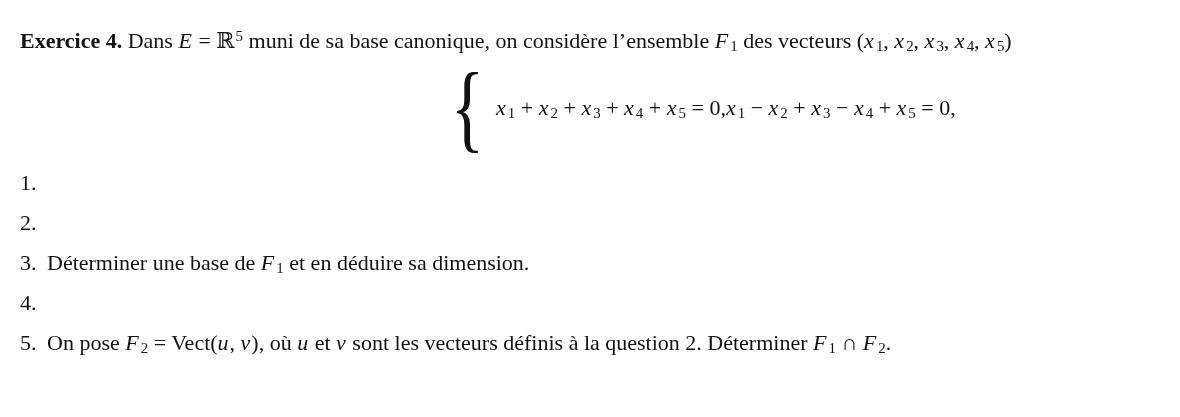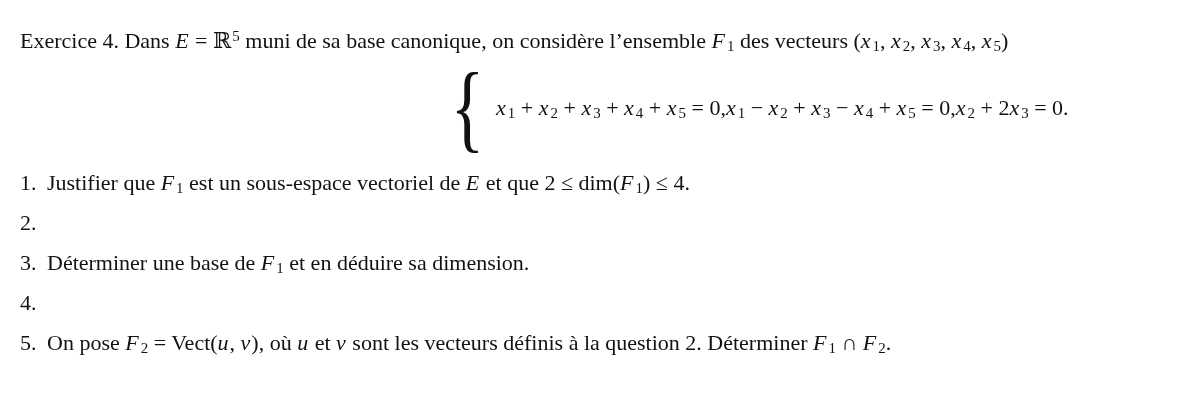--- a/index.html
+++ b/index.html
@@ -7,21 +7,21 @@
     width:1180px;height:417px;
     background:#ffffff;color:#121212;
     font-family:"Liberation Serif","DejaVu Serif",serif;
     font-size:22px;
     overflow:hidden;
   }
   .doc{padding:26px 20px 0 20px;}
 
   
   .seg-t{font-style:normal;}
-  .seg-b{font-weight:normal;}
+  .seg-b{font-weight:bold;}
   .seg-m{font-style:italic;padding-right:1px;}
   .seg-bb{font-family:"DejaVu Serif","DejaVu Sans",serif;}
   sub.seg-sub{font-size:68%;line-height:0;vertical-align:baseline;position:relative;top:0.22em;margin-left:1px;}
   sup.seg-sup{font-size:68%;line-height:0;vertical-align:baseline;position:relative;top:-0.48em;margin-left:1px;}
 
   .intro-line{line-height:30px;white-space:nowrap;}
 
   
   .eq-block{display:flex;align-items:center;margin:4px 0 0 424px;height:94px;}
   .brace{
@@ -43,28 +43,26 @@
 
 <div class="doc">
 
   <div class="intro-line"><span class="seg-b">Exercice 4.</span><span class="seg-t">  Dans </span><span class="seg-m">E</span><span class="seg-t"> = </span><span class="seg-bb">ℝ</span><sup class="seg-sup">5</sup><span class="seg-t"> muni de sa base canonique, on considère l’ensemble </span><span class="seg-m">F</span><sub class="seg-sub">1</sub><span class="seg-t"> des vecteurs (</span><span class="seg-m">x</span><sub class="seg-sub">1</sub><span class="seg-t">, </span><span class="seg-m">x</span><sub class="seg-sub">2</sub><span class="seg-t">, </span><span class="seg-m">x</span><sub class="seg-sub">3</sub><span class="seg-t">, </span><span class="seg-m">x</span><sub class="seg-sub">4</sub><span class="seg-t">, </span><span class="seg-m">x</span><sub class="seg-sub">5</sub><span class="seg-t">)</span></div>
 
   <div class="eq-block">
     <span class="brace">{</span>
     <div class="eq-rows">
         <div class="eq-row"><span class="seg-m">x</span><sub class="seg-sub">1</sub><span class="seg-t"> + </span><span class="seg-m">x</span><sub class="seg-sub">2</sub><span class="seg-t"> + </span><span class="seg-m">x</span><sub class="seg-sub">3</sub><span class="seg-t"> + </span><span class="seg-m">x</span><sub class="seg-sub">4</sub><span class="seg-t"> + </span><span class="seg-m">x</span><sub class="seg-sub">5</sub><span class="seg-t"> = 0,</span></div>
         <div class="eq-row"><span class="seg-m">x</span><sub class="seg-sub">1</sub><span class="seg-t"> − </span><span class="seg-m">x</span><sub class="seg-sub">2</sub><span class="seg-t"> + </span><span class="seg-m">x</span><sub class="seg-sub">3</sub><span class="seg-t"> − </span><span class="seg-m">x</span><sub class="seg-sub">4</sub><span class="seg-t"> + </span><span class="seg-m">x</span><sub class="seg-sub">5</sub><span class="seg-t"> = 0,</span></div>
-        <div class="eq-row"><span class="seg-m">x</span><sub class="seg-sub">2</sub><span class="seg-t"> + 2</span><span class="seg-m">x</span><sub class="seg-sub">3</sub><span class="seg-t"> = 0.</span></div>
       </div>
   </div>
 
   <div class="questions">
       <div class="q-row">
         <span class="q-label">1.</span>
-        <span class="q-text"><span class="seg-t">Justifier que </span><span class="seg-m">F</span><sub class="seg-sub">1</sub><span class="seg-t"> est un sous-espace vectoriel de </span><span class="seg-m">E</span><span class="seg-t"> et que 2 ≤ dim(</span><span class="seg-m">F</span><sub class="seg-sub">1</sub><span class="seg-t">) ≤ 4.</span></span>
       </div>
       <div class="q-row">
         <span class="q-label">2.</span>
       </div>
       <div class="q-row">
         <span class="q-label">3.</span>
         <span class="q-text"><span class="seg-t">Déterminer une base de </span><span class="seg-m">F</span><sub class="seg-sub">1</sub><span class="seg-t"> et en déduire sa dimension.</span></span>
       </div>
       <div class="q-row">
         <span class="q-label">4.</span>

